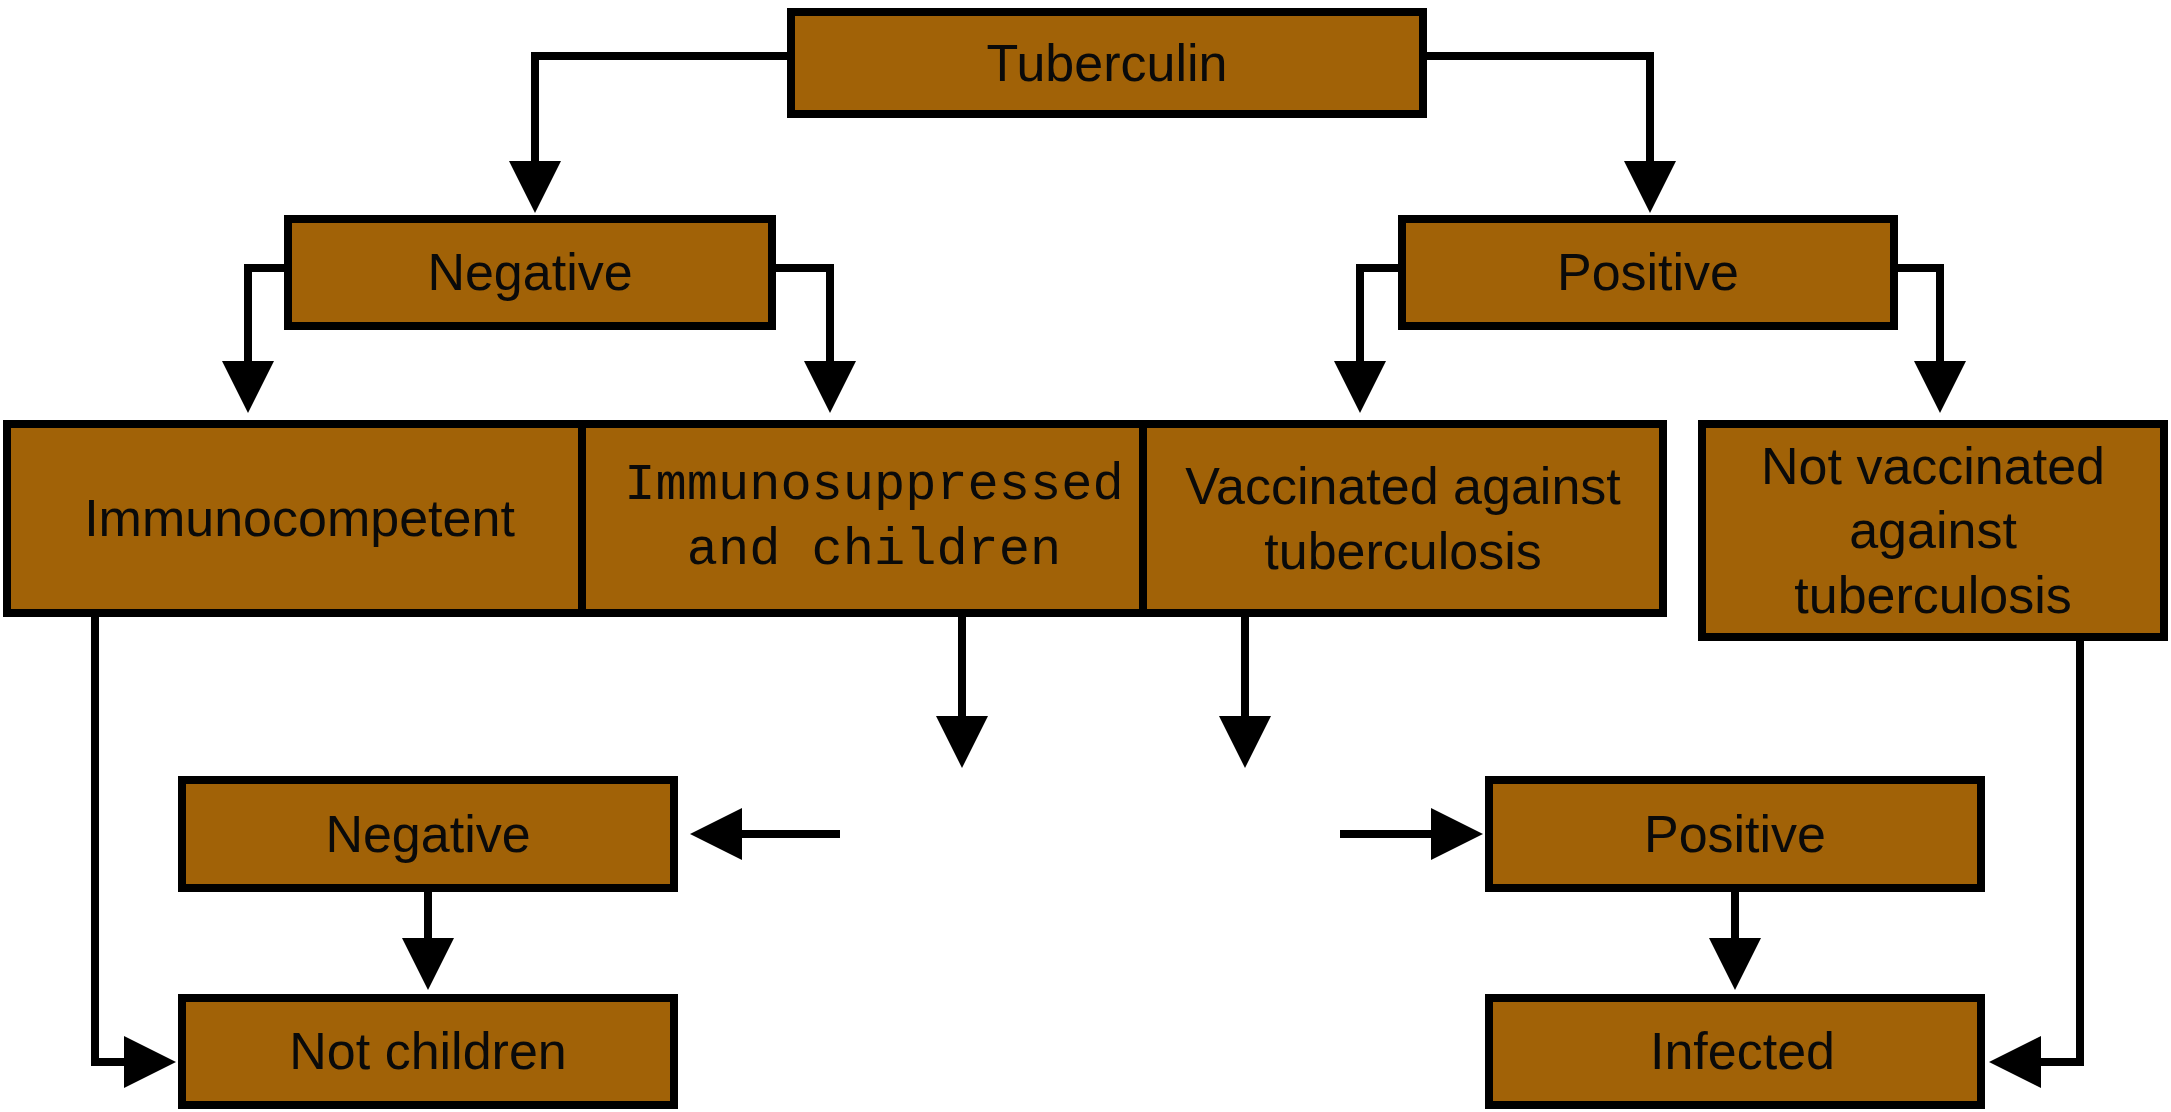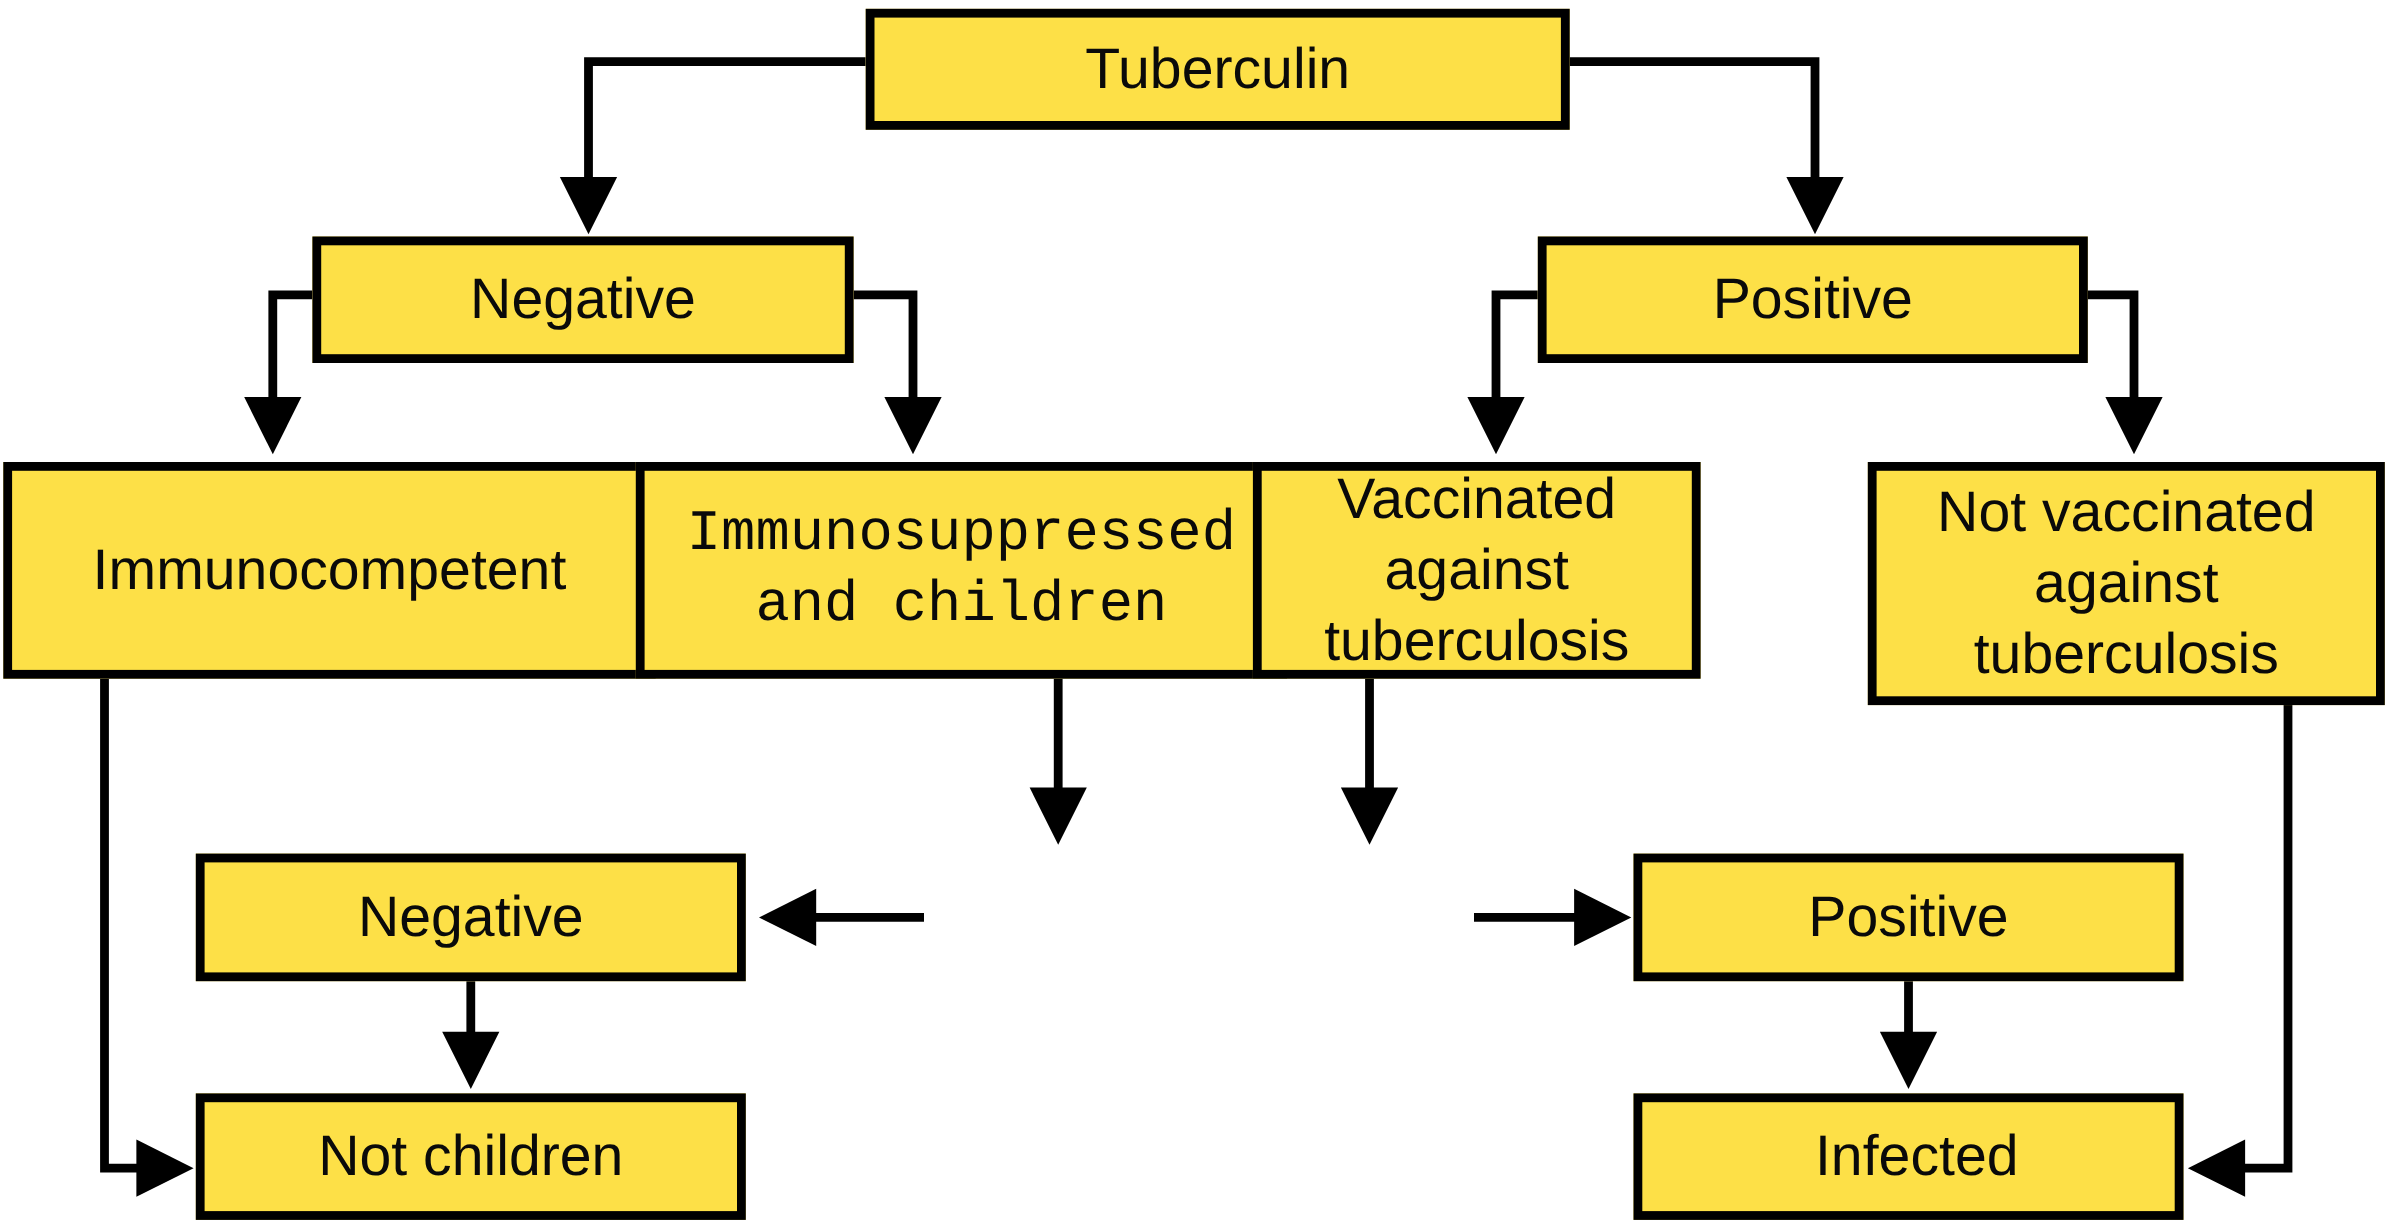--- a/index.html
+++ b/index.html
@@ -28,37 +28,37 @@
     stroke-width: 8;
   }
   #edges polygon {
     fill: #000000;
     stroke: none;
   }
   .node {
     position: absolute;
     box-sizing: border-box;
     border: 8px solid #000000;
-    background: #fde047;
+    background: #a16207;
     display: flex;
     align-items: center;
     justify-content: center;
     text-align: center;
     color: #0a0a0a;
     font-size: 52px;
     line-height: 1.24;
     padding: 0 2px;
   }
   
   .n-tuberculin      { left: 787px;  top: 8px;   width: 640px; height: 110px; }
   .n-negative1       { left: 284px;  top: 215px; width: 492px; height: 115px; }
   .n-positive1       { left: 1398px; top: 215px; width: 500px; height: 115px; }
   .n-immunocompetent { left: 3px;    top: 420px; width: 593px; height: 197px; }
   .n-immunosuppressed{ left: 578px;  top: 420px; width: 592px; height: 197px; font-family: Liberation Mono, monospace; }
-  .n-vaccinated      { left: 1139px; top: 420px; width: 407px; height: 197px; }
+  .n-vaccinated      { left: 1139px; top: 420px; width: 528px; height: 197px; }
   .n-notvaccinated   { left: 1698px; top: 420px; width: 470px; height: 221px; }
   .n-negative2       { left: 178px;  top: 776px; width: 500px; height: 116px; }
   .n-ifn             { left: 840px;  top: 776px; width: 500px; height: 116px; }
   .n-positive2       { left: 1485px; top: 776px; width: 500px; height: 116px; }
   .n-notinfected     { left: 178px;  top: 994px; width: 500px; height: 115px; }
   .n-infected        { left: 1485px; top: 994px; width: 500px; height: 115px; padding-left: 17px; }
 </style>
 </head>
 <body>
 

